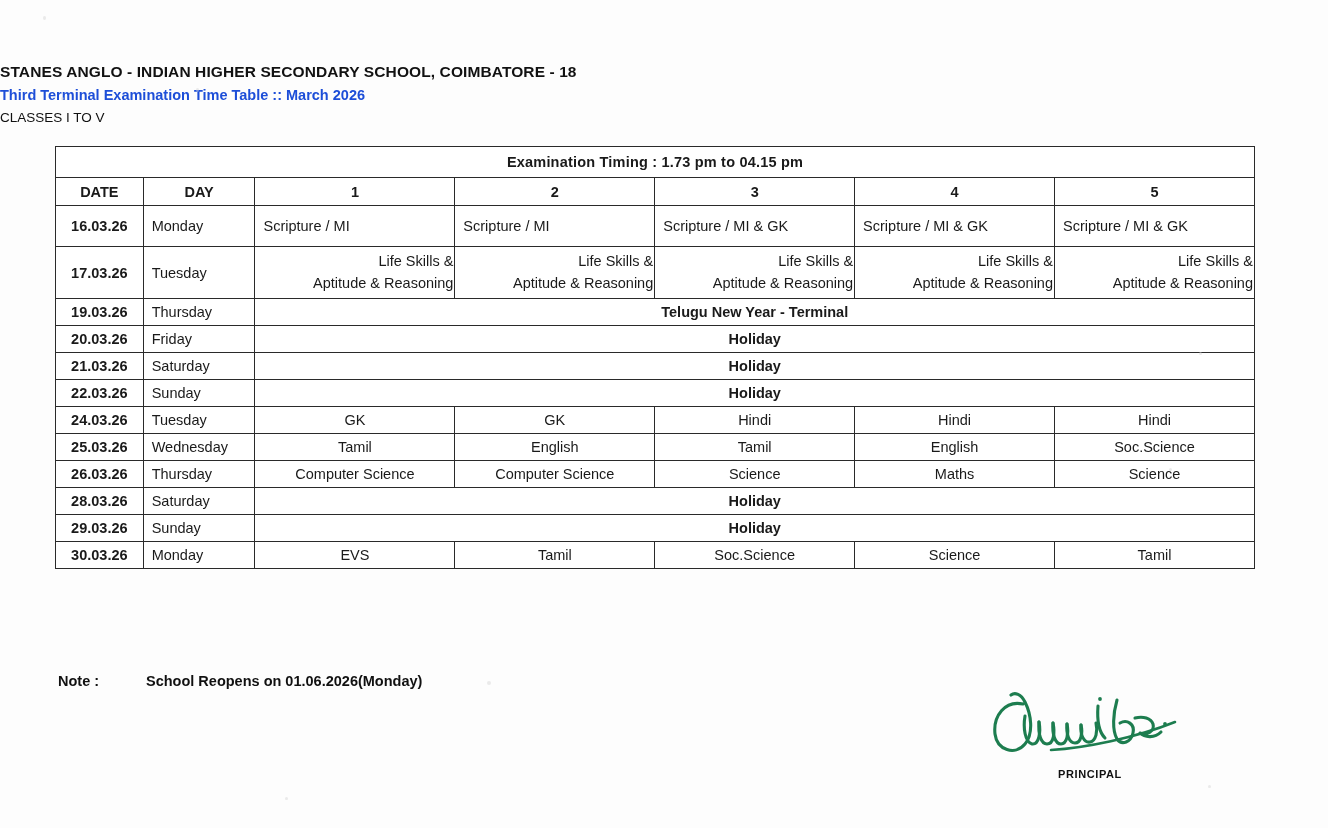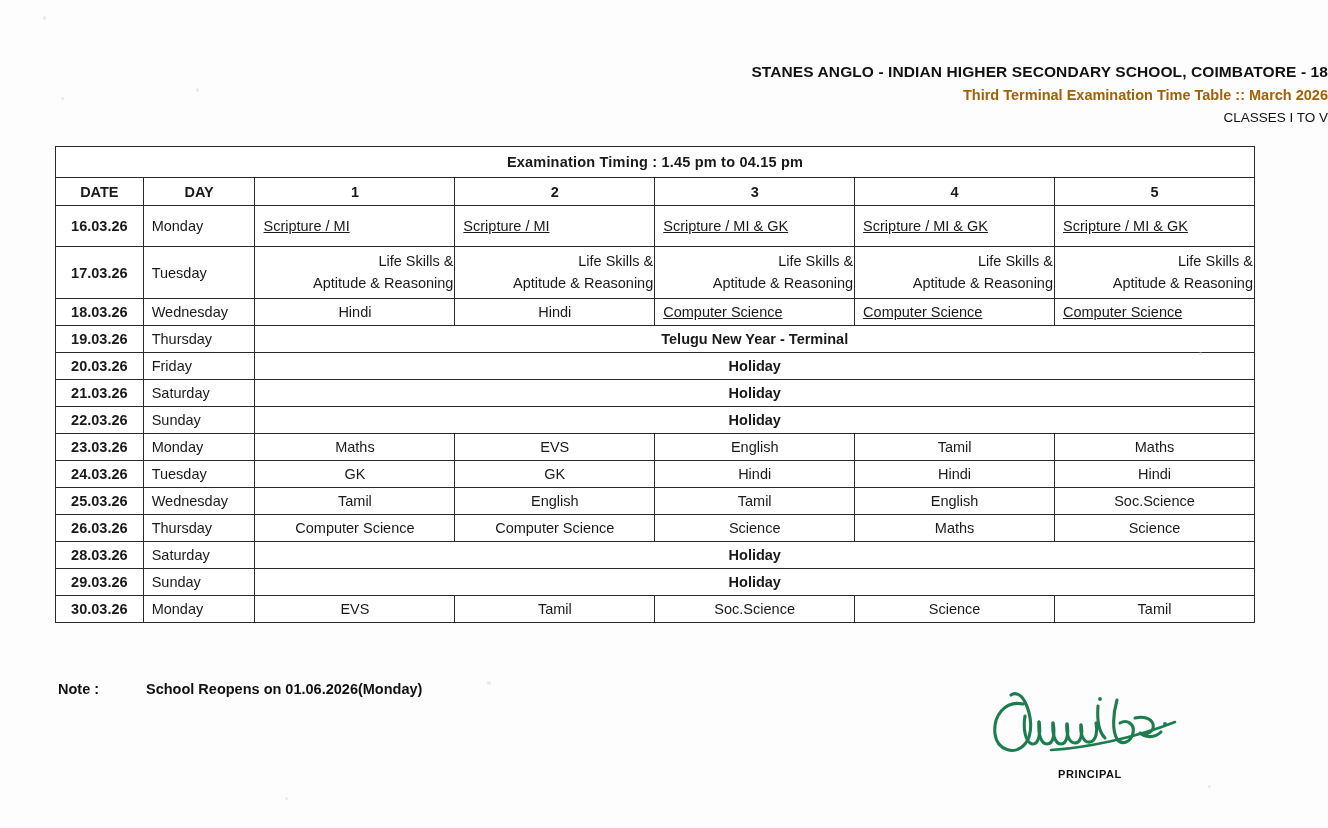--- a/index.html
+++ b/index.html
@@ -22,34 +22,34 @@
     position: relative;
     box-sizing: border-box;
   }
 
   
   .heading {
     position: absolute;
     left: 0;
     top: 60px;
     width: 1328px;
-    text-align: right;
+    text-align: left;
   }
   .heading .line1 {
     font-size: 15.5px;
     font-weight: bold;
     letter-spacing: 0.1px;
     line-height: 1.55;
     color: #111111;
   }
   .heading .line2 {
     font-size: 14.5px;
     font-weight: bold;
     line-height: 1.6;
-    color: #a16207;
+    color: #1d4ed8;
   }
   .heading .line3 {
     font-size: 13.5px;
     font-weight: normal;
     line-height: 1.6;
     color: #111111;
   }
 
   
   .table-wrap {
@@ -99,21 +99,21 @@
   .day-cell {
     text-align: left;
     padding-left: 8px;
     font-size: 14.5px;
   }
   .r-tall { height: 41px; }
   .r-xtall { height: 52px; }
   .r-norm { height: 27px; }
 
   .cell-center { text-align: center; padding: 0 4px; }
-  .cell-left   { text-align: left; padding-left: 8px; text-decoration: underline; }
+  .cell-left   { text-align: left; padding-left: 8px; }
   .cell-two {
     text-align: right;
     padding-left: 8px;
     line-height: 1.45;
     font-size: 14.5px;
   }
   .holiday-cell {
     text-align: center;
     font-weight: bold;
     font-size: 14.5px;
@@ -121,21 +121,20 @@
 
   
   .note {
     position: absolute;
     left: 58px;
     top: 673px;
     font-size: 14.5px;
     font-weight: bold;
     color: #111111;
     white-space: nowrap;
-    margin-top: 8px;
   }
   .note .note-label { display: inline-block; width: 88px; }
 
   .sign-block {
     position: absolute;
     left: 960px;
     top: 686px;
     width: 260px;
     text-align: center;
   }
@@ -174,21 +173,21 @@
         <col class="c-date">
           <col class="c-day">
         <col class="c-p">
           <col class="c-p">
           <col class="c-p">
           <col class="c-p">
           <col class="c-p">
       </colgroup>
       <tbody id="table-body">
           <tr>
-            <td class="timing-cell" colspan="7">Examination Timing  :  1.45 pm to 04.15 pm</td>
+            <td class="timing-cell" colspan="7">Examination Timing  :  1.73 pm to 04.15 pm</td>
           </tr>
           <tr>
             <td class="hdr-cell">DATE</td>
             <td class="hdr-cell">DAY</td>
             <td class="hdr-cell">1</td>
             <td class="hdr-cell">2</td>
             <td class="hdr-cell">3</td>
             <td class="hdr-cell">4</td>
             <td class="hdr-cell">5</td>
           </tr>
@@ -219,56 +218,38 @@
             <td class="cell-two">
               <div>Life Skills   &amp;</div>
               <div>Aptitude &amp; Reasoning</div>
             </td>
             <td class="cell-two">
               <div>Life Skills   &amp;</div>
               <div>Aptitude &amp; Reasoning</div>
             </td>
           </tr>
           <tr class="r-norm">
-            <td class="date-cell">18.03.26</td>
-            <td class="day-cell">Wednesday</td>
-            <td class="cell-center">Hindi</td>
-            <td class="cell-center">Hindi</td>
-            <td class="cell-left">Computer Science</td>
-            <td class="cell-left">Computer Science</td>
-            <td class="cell-left">Computer Science</td>
-          </tr>
-          <tr class="r-norm">
             <td class="date-cell">19.03.26</td>
             <td class="day-cell">Thursday</td>
             <td class="holiday-cell" colspan="5">Telugu New Year - Terminal</td>
           </tr>
           <tr class="r-norm">
             <td class="date-cell">20.03.26</td>
             <td class="day-cell">Friday</td>
             <td class="holiday-cell" colspan="5">Holiday</td>
           </tr>
           <tr class="r-norm">
             <td class="date-cell">21.03.26</td>
             <td class="day-cell">Saturday</td>
             <td class="holiday-cell" colspan="5">Holiday</td>
           </tr>
           <tr class="r-norm">
             <td class="date-cell">22.03.26</td>
             <td class="day-cell">Sunday</td>
             <td class="holiday-cell" colspan="5">Holiday</td>
-          </tr>
-          <tr class="r-norm">
-            <td class="date-cell">23.03.26</td>
-            <td class="day-cell">Monday</td>
-            <td class="cell-center">Maths</td>
-            <td class="cell-center">EVS</td>
-            <td class="cell-center">English</td>
-            <td class="cell-center">Tamil</td>
-            <td class="cell-center">Maths</td>
           </tr>
           <tr class="r-norm">
             <td class="date-cell">24.03.26</td>
             <td class="day-cell">Tuesday</td>
             <td class="cell-center">GK</td>
             <td class="cell-center">GK</td>
             <td class="cell-center">Hindi</td>
             <td class="cell-center">Hindi</td>
             <td class="cell-center">Hindi</td>
           </tr>

